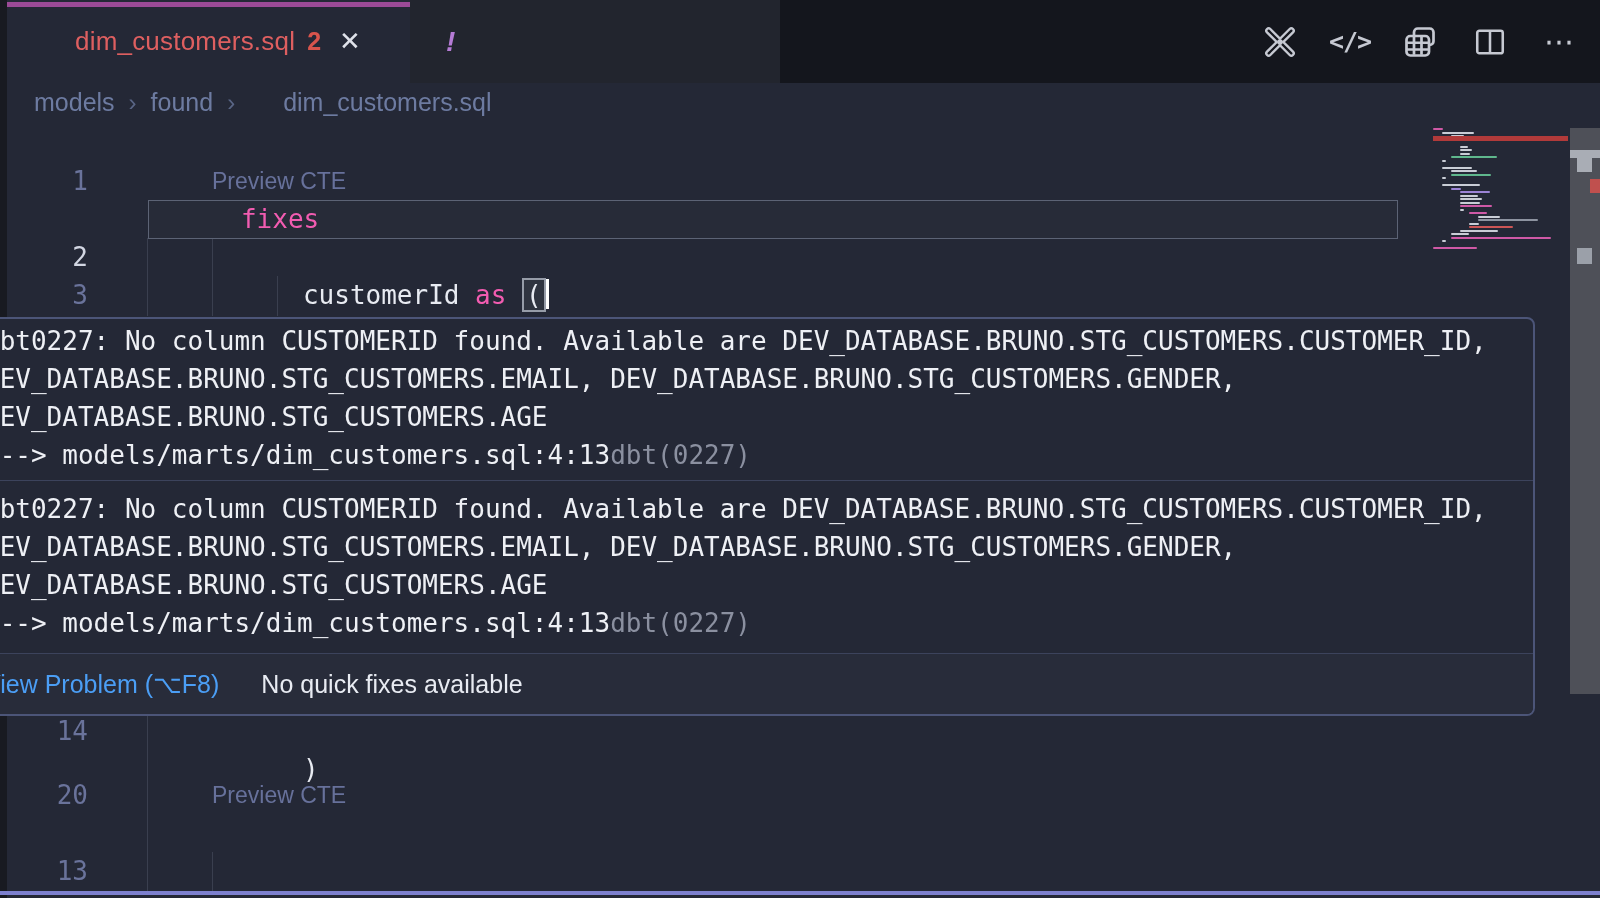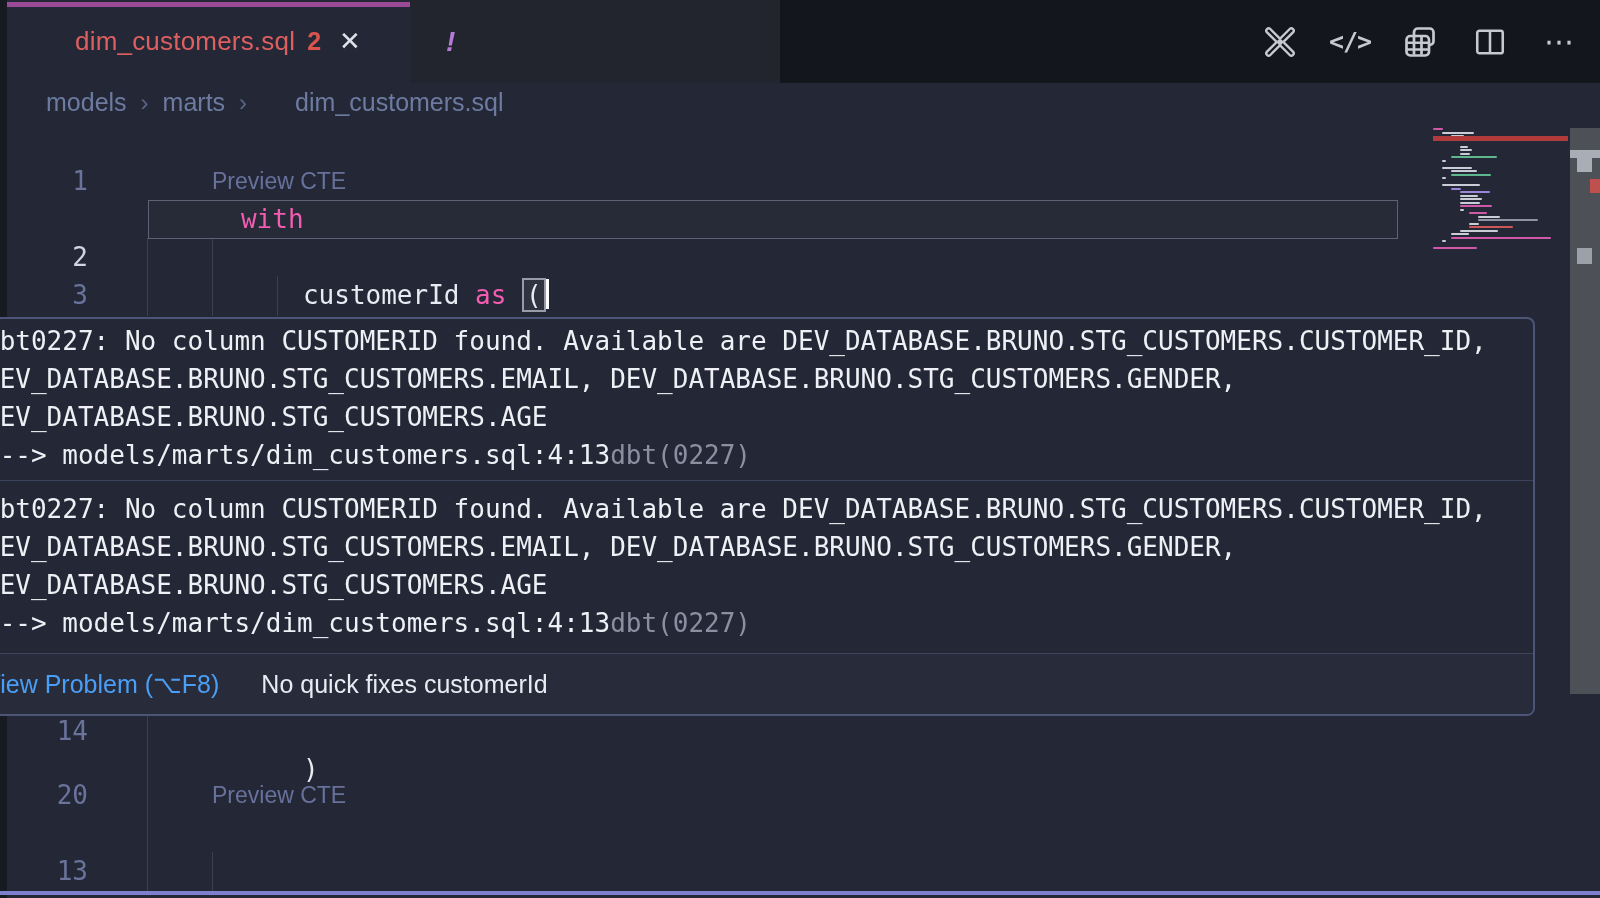--- a/index.html
+++ b/index.html
@@ -24,21 +24,21 @@
 
   .tab-actions { position:absolute; right:20px; top:0; height:83px; display:flex; align-items:center; gap:30px; color:#c6c9d2; }
   .icon-btn { width:40px; height:40px; display:flex; align-items:center; justify-content:center; cursor:pointer; }
   .code-glyph { font-size:25px; font-weight:bold; letter-spacing:-1px; color:#c6c9d2; font-family:"DejaVu Sans Mono",monospace; }
   .more-glyph { font-size:30px; color:#c6c9d2; letter-spacing:2px; }
 
   
   .breadcrumb { position:absolute; left:0; top:83px; width:1600px; height:39px;
                 display:flex; align-items:center; color:#6d7ba1; font-size:25px; }
   .breadcrumb .crumb { margin-left:0; cursor:pointer; }
-  .breadcrumb .first { margin-left:46px; }
+  .breadcrumb .first { margin-left:34px; }
   .bc-sep { margin:0 14px; color:#596585; font-size:24px; }
   .bc-db { width:22px; margin-right:12px; }
   .bc-db .db-disc { height:6px; margin-bottom:2px; }
 
   
   .editor { position:absolute; left:0; top:122px; width:1600px; height:776px; }
   .row { position:absolute; left:0; width:1545px; height:38px; line-height:38px;
          font-family:"DejaVu Sans Mono", monospace; font-size:26px; color:#e8ebf2; white-space:pre; }
   .num { position:absolute; left:0; width:88px; text-align:right; color:#6a739b; }
   .num.active { color:#d2d6e2; }
@@ -119,41 +119,41 @@
       </span>
       <span class="icon-btn">
         <span class="more-glyph">⋯</span>
       </span>
     </div>
   </div>
 
   <div class="breadcrumb">
     <span class="crumb first">models</span>
     <span class="bc-sep">›</span>
-    <span class="crumb">marts</span>
+    <span class="crumb">found</span>
     <span class="bc-sep">›</span>
     <span class="bc-db db-icon" style="margin:0 12px 0 0;">
       <span class="db-disc"></span><span class="db-disc"></span><span class="db-disc"></span>
     </span>
     <span class="crumb">dim_customers.sql</span>
   </div>
 
   <div class="editor">
 
     <div class="guide" style="left:147px; top:116px; height:78px;"></div>
     <div class="guide" style="left:212px; top:116px; height:78px;"></div>
     <div class="guide" style="left:277px; top:154px; height:40px;"></div>
     <div class="guide" style="left:147px; top:578px; height:192px;"></div>
     <div class="guide" style="left:212px; top:730px; height:40px;"></div>
 
     <div class="cur-line-box"></div>
 
     <div class="row" style="top:2px;">
       <span class="num">1</span>
-      <span class="kw" style="padding-left:147px;">with</span>
+      <span class="kw" style="padding-left:147px;">fixes</span>
     </div>
 
     <div class="lens" style="top:40px;">Preview CTE</div>
 
     <div class="row" style="top:78px;">
       <span class="num active">2</span>
       <span style="padding-left:209px;">customerId </span><span class="kw">as</span><span> </span><span class="bracket-box">(</span><span class="cursor-bar"></span>
     </div>
 
     <div class="row" style="top:116px;">
@@ -240,19 +240,19 @@
     </div>
     <div class="hv-sep"></div>
     <div class="hv-block">
       <div class="hv-line">dbt0227: No column CUSTOMERID found. Available are DEV_DATABASE.BRUNO.STG_CUSTOMERS.CUSTOMER_ID,</div>
       <div class="hv-line">DEV_DATABASE.BRUNO.STG_CUSTOMERS.EMAIL, DEV_DATABASE.BRUNO.STG_CUSTOMERS.GENDER,</div>
       <div class="hv-line">DEV_DATABASE.BRUNO.STG_CUSTOMERS.AGE</div>
       <div class="hv-line"><span> --&gt; models/marts/dim_customers.sql:4:13</span><span class="hv-src">dbt(0227)</span></div>
     </div>
     <div class="hv-status">
       <span class="hv-problem">View Problem (⌥F8)</span>
-      <span class="hv-nofix">No quick fixes customerId</span>
+      <span class="hv-nofix">No quick fixes available</span>
     </div>
   </div>
 
   <div class="edge-strip" style="z-index:1;"></div>
   <div class="bottom-line"></div>
 </div>
 
 </body></html>

